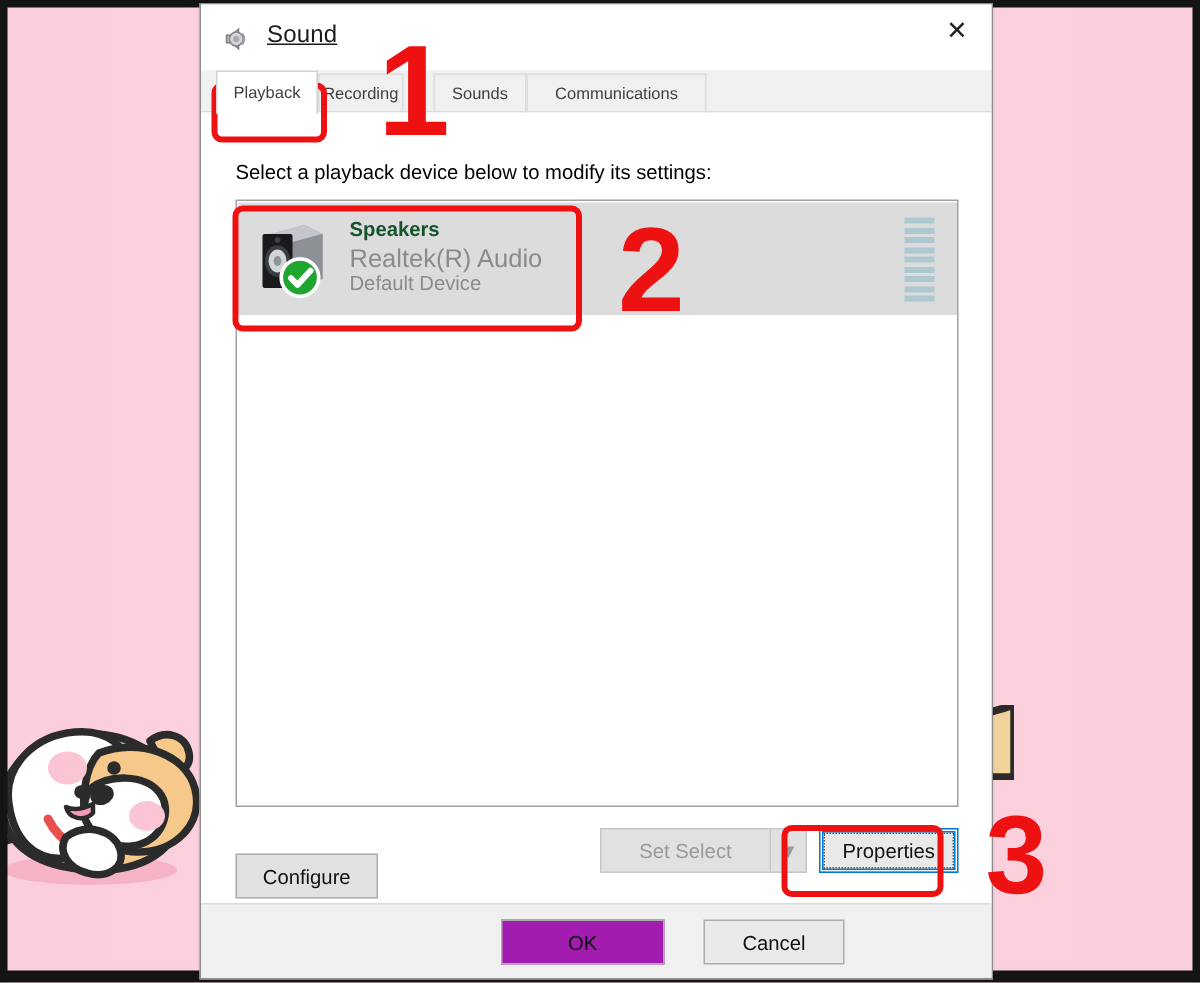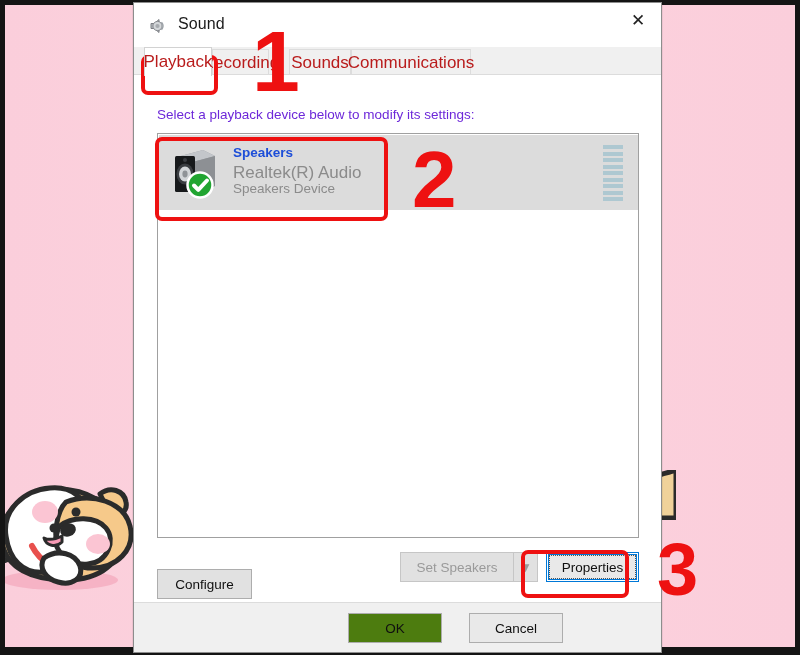--- a/index.html
+++ b/index.html
@@ -40,68 +40,68 @@
     border:1px solid #8d8d8d;
     box-sizing:border-box;
     box-shadow:0 0 0 1px rgba(0,0,0,.06);
   }
   #titlebar{
     position:absolute;left:0;top:0;right:0;height:44px;background:#ffffff;
   }
   #title-icon{position:absolute;left:14px;top:13px;width:20px;height:20px;}
   #title-text{
     position:absolute;left:44px;top:12px;
-    font-size:16px;color:#1b1b1b;letter-spacing:.1px;
+    font-size:16px;color:#1b1b1b;letter-spacing:.1px;text-decoration:underline;
   }
   #close-btn{
     position:absolute;right:0;top:0;width:46px;height:34px;
     display:flex;align-items:center;justify-content:center;
     color:#222;font-size:17px;line-height:1;cursor:pointer;
   }
 
   
   #tabstrip{
     position:absolute;left:0;top:44px;right:0;height:28px;
     background:#f0f0f0;
   }
   #tabstrip:after{
     content:"";position:absolute;left:0;right:0;bottom:0;height:1px;background:#dcdcdc;
   }
   .tab{
     position:absolute;top:2px;height:26px;
     display:flex;align-items:center;justify-content:center;
-    font-size:17px;color:#b91c1c;
+    font-size:11px;color:#404040;
     background:#f0f0f0;
     border:1px solid #dcdcdc;border-bottom:none;
     box-sizing:border-box;
     padding:0 9px;cursor:pointer;white-space:nowrap;
   }
   .tab.active{
     background:#ffffff;border-color:#d2d2d2;z-index:3;top:0;height:29px;
   }
 
   
   #panel{
     position:absolute;left:0;top:72px;right:0;bottom:49px;background:#ffffff;
   }
   #hint{
-    position:absolute;left:23px;top:32px;font-size:13.5px;color:#6d28d9;
+    position:absolute;left:23px;top:32px;font-size:13.5px;color:#000000;
   }
   #listbox{
     position:absolute;left:23px;top:58px;width:482px;height:405px;
     border:1px solid #a0a0a0;background:#ffffff;box-sizing:border-box;
     overflow:hidden;
   }
   .device-row{
     position:absolute;left:1px;top:1px;width:480px;height:75px;
     background:#dcdcdc;cursor:pointer;
   }
   .dev-icon{position:absolute;left:10px;top:10px;width:54px;height:54px;}
   .dev-name{
-    position:absolute;left:74px;top:10px;font-size:13.5px;color:#1d4ed8;font-weight:bold;
+    position:absolute;left:74px;top:10px;font-size:13.5px;color:#14532d;font-weight:bold;
   }
   .dev-sub1{position:absolute;left:74px;top:28px;font-size:17px;color:#8b8b8b;}
   .dev-sub2{position:absolute;left:74px;top:46px;font-size:13.5px;color:#8b8b8b;}
   .vu-meter{position:absolute;right:16px;top:10px;width:20px;height:56px;
     display:flex;flex-direction:column;justify-content:space-between;}
   .vu-seg{height:4px;background:#aec8d1;}
 
   
   .btn{
     position:absolute;height:30px;
@@ -123,21 +123,21 @@
     left:379px;top:477px;width:25px;
     display:flex;align-items:center;justify-content:center;
   }
   #properties-btn{left:412px;top:477px;width:93px;background:#e9e9e9;}
 
   
   #footer{
     position:absolute;left:0;right:0;bottom:0;height:49px;background:#f0f0f0;
     border-top:1px solid #dcdcdc;
   }
-  #ok-btn{left:214px;top:10px;width:94px;background:#4d7c0f;}
+  #ok-btn{left:200px;top:10px;width:109px;background:#a21caf;}
   #cancel-btn{left:307px;top:10px;width:94px;background:#e9e9e9;margin-left:28px;}
   #apply-btn{left:411px;top:10px;width:94px;}
 
   
   .redbox{position:absolute;border:4px solid #ee1111;border-radius:7px;pointer-events:none;}
   .rednum{
     position:absolute;color:#ee1111;font-weight:bold;
     font-family:"Liberation Sans","DejaVu Sans",sans-serif;
     line-height:1;pointer-events:none;
   }
@@ -221,37 +221,37 @@
           <rect x="6" y="11" width="20" height="36" rx="1.5" fill="#17191b"></rect>
           <ellipse cx="16" cy="29" rx="8.5" ry="10.5" fill="#3a3d41"></ellipse>
           <ellipse cx="16" cy="29" rx="6" ry="7.6" fill="#d2d5d8"></ellipse>
           <ellipse cx="16" cy="29" rx="2.6" ry="3.4" fill="#8f9397"></ellipse>
           <circle cx="16" cy="15" r="2" fill="#3a3d41"></circle>
           <circle cx="31" cy="40" r="12.5" fill="#21a531" stroke="#ffffff" stroke-width="2.5"></circle>
           <path d="M25 40.5 l4.3 4.4 L38 35.5" fill="none" stroke="#ffffff" stroke-width="4" stroke-linecap="round" stroke-linejoin="round"></path>
         </svg>
         <div class="dev-name">Speakers</div>
         <div class="dev-sub1">Realtek(R) Audio</div>
-        <div class="dev-sub2">Speakers Device</div>
+        <div class="dev-sub2">Default Device</div>
         <div class="vu-meter">
           <div class="vu-seg"></div>
             <div class="vu-seg"></div>
             <div class="vu-seg"></div>
           <div class="vu-seg"></div>
             <div class="vu-seg"></div>
             <div class="vu-seg"></div>
           <div class="vu-seg"></div>
             <div class="vu-seg"></div>
             <div class="vu-seg"></div>
         </div>
       </div>
     </div>
 
     <div class="btn" id="configure-btn">Configure</div>
-    <div class="btn disabled" id="setdefault-btn">Set Speakers</div>
+    <div class="btn disabled" id="setdefault-btn">Set Select</div>
     <div class="btn disabled" id="setdefault-arrow">▼</div>
     <div class="btn focused" id="properties-btn">Properties</div>
   </div>
 
   <div id="footer">
     <div class="btn" id="ok-btn">OK</div>
     <div class="btn" id="cancel-btn">Cancel</div>
   </div>
 </div>
 

